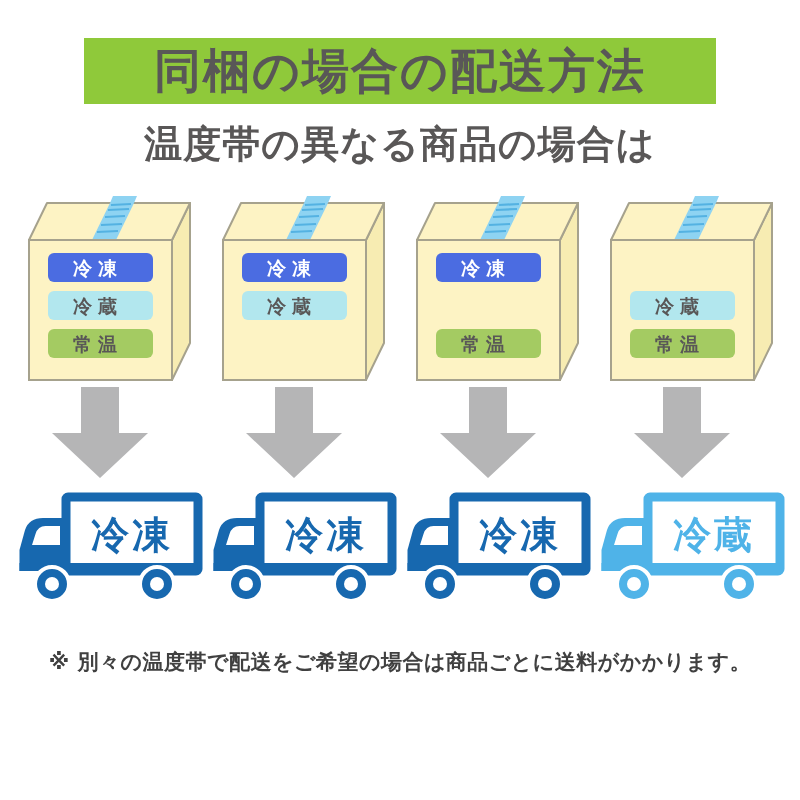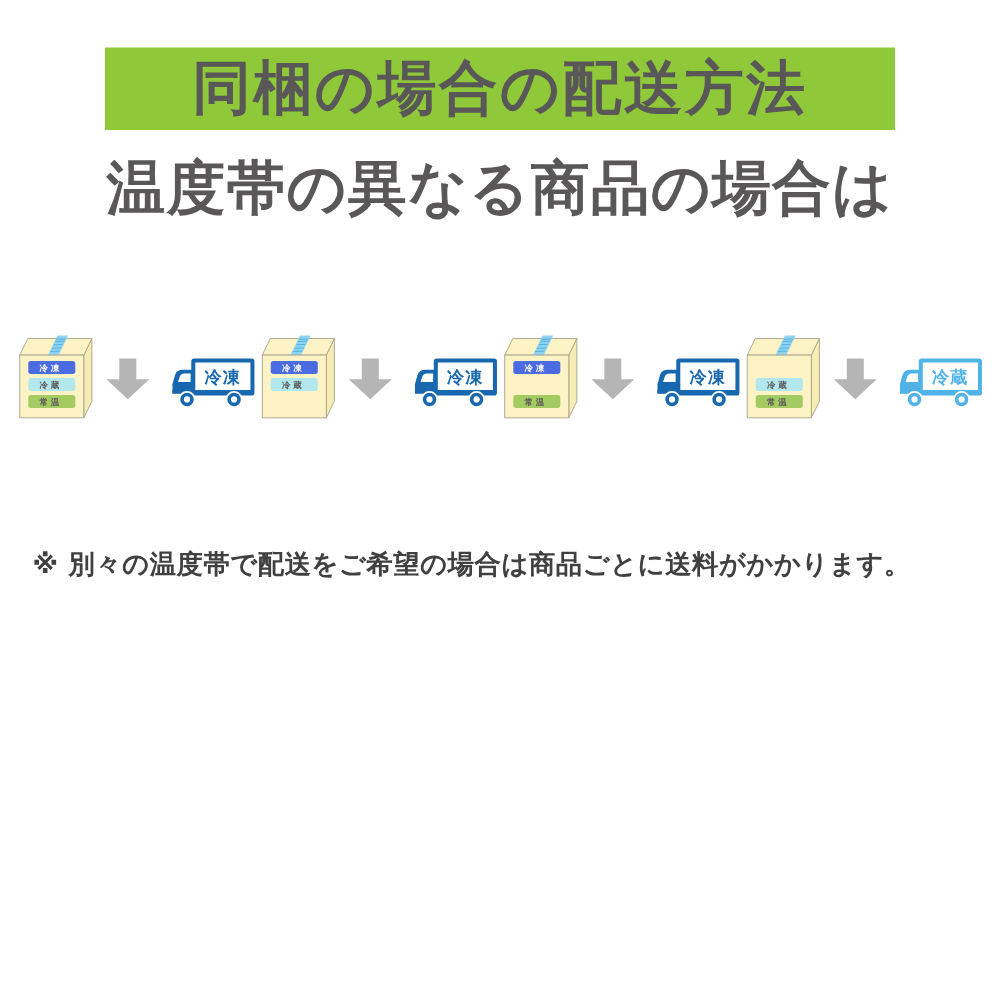--- a/index.html
+++ b/index.html
@@ -13,48 +13,48 @@
     width:632px;height:66px;margin:38px auto 12px;
     background:var(--banner-green,#8fc93a);
     color:var(--heading-gray,#595757);
     font-size:47px;font-weight:bold;letter-spacing:2px;
     text-align:center;line-height:66px;
   }
 
   .subtitle{
     width:fit-content;margin:16px auto 0;
     color:var(--heading-gray,#595757);
-    font-size:47px;font-weight:bold;line-height:1.3;letter-spacing:1px;
+    font-size:38px;font-weight:bold;line-height:1.3;letter-spacing:1px;
     text-align:left;
   }
 
   .columns{
     display:flex;justify-content:space-between;align-items:flex-start;
     padding:0 14px;margin-top:26px;
   }
   .column{
-    width:190px;display:flex;flex-direction:row;align-items:center;
+    width:190px;display:flex;flex-direction:column;align-items:center;
   }
   .box-svg{display:block;}
   .arrow-svg{display:block;margin-top:2px;}
   .truck-svg{display:block;margin-top:10px;}
 
   .box-label-text{
     font-size:19px;font-weight:bold;letter-spacing:6px;
     font-family:"DejaVu Sans","Liberation Sans",sans-serif;
   }
   .truck-text{
     font-size:38px;font-weight:bold;letter-spacing:3px;
     font-family:"DejaVu Sans","Liberation Sans",sans-serif;
   }
 
   .footnote{
     margin-top:40px;padding:0 26px;
     color:var(--note-gray,#404040);
-    font-size:21px;font-weight:bold;letter-spacing:0.5px;
+    font-size:21px;font-weight:bold;letter-spacing:0.5px;text-align:center;
   }
 </style>
 </head>
 <body>
 
 <div class="page">
 
   <div class="banner">同梱の場合の配送方法</div>
 
   <div class="subtitle">

